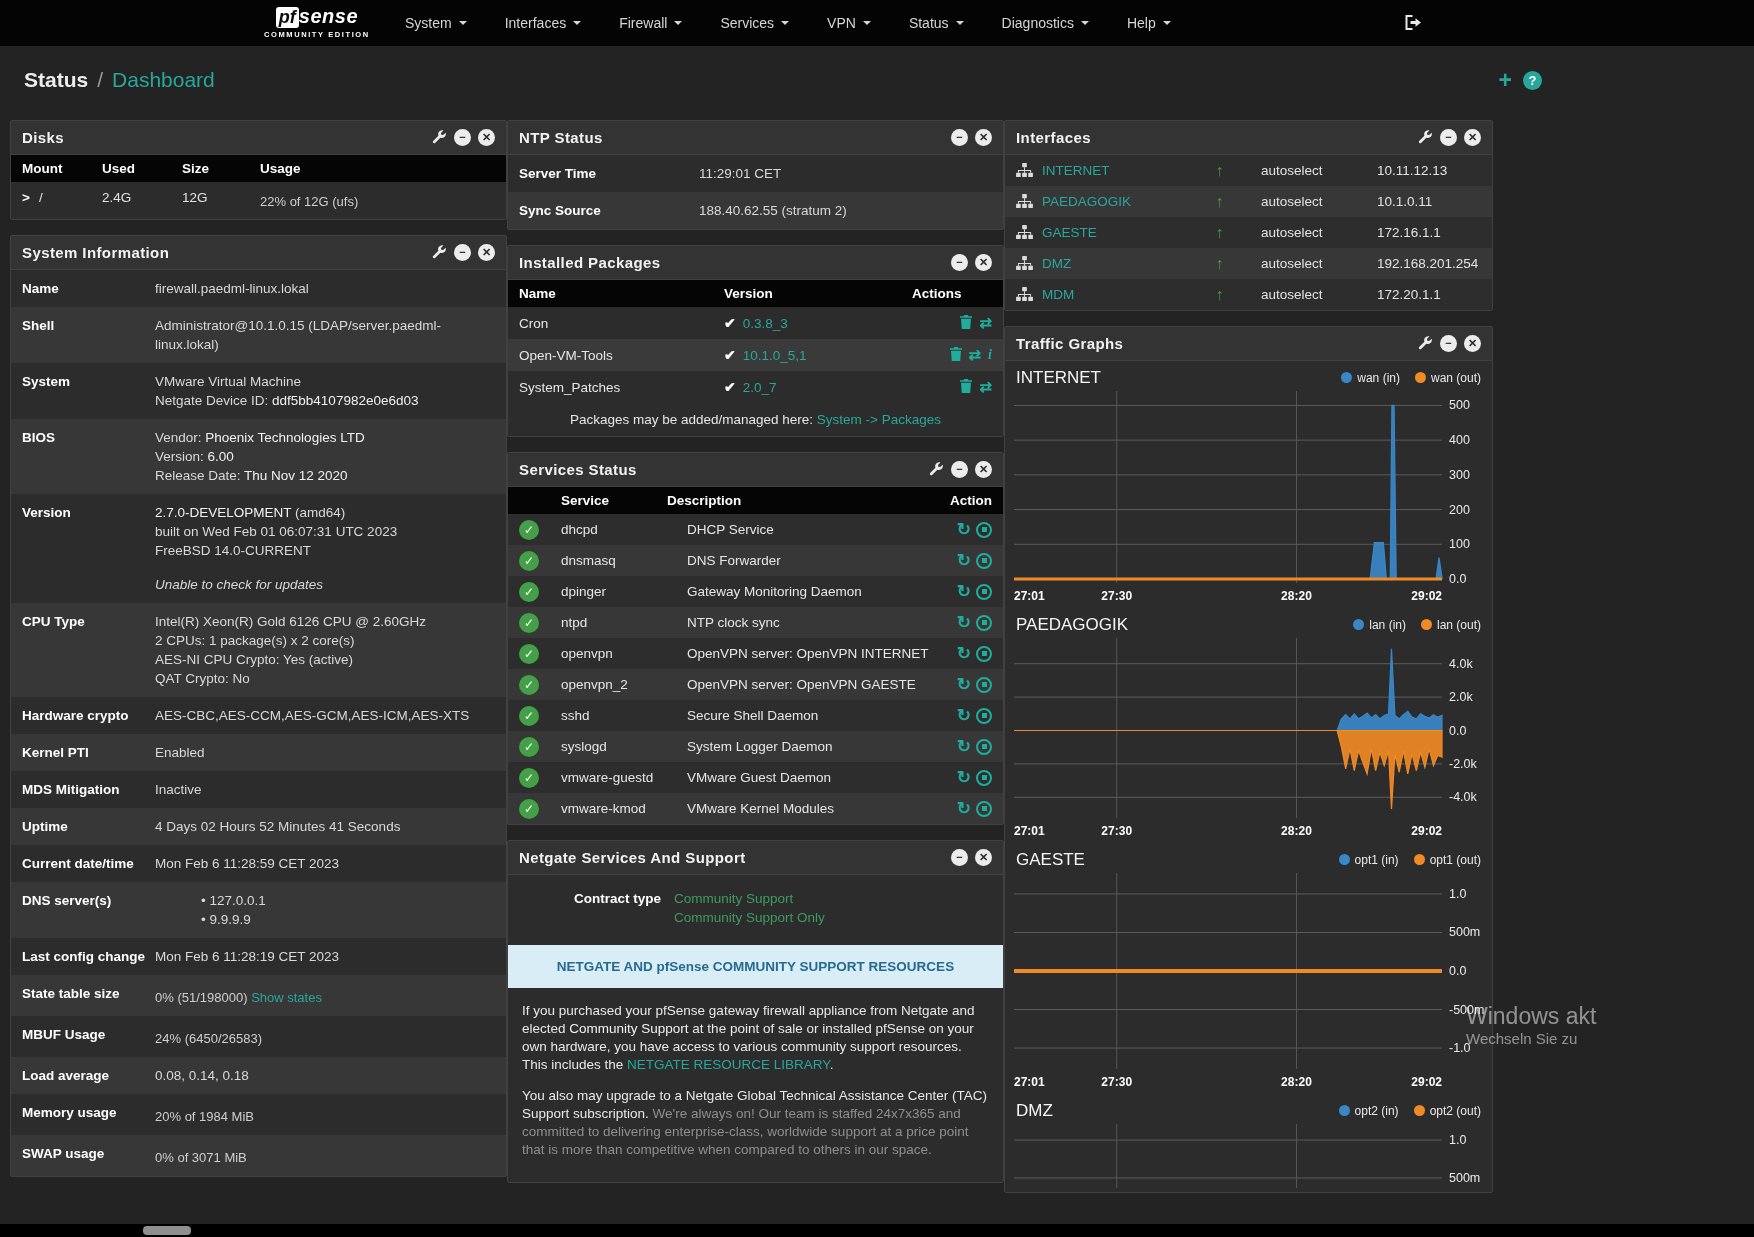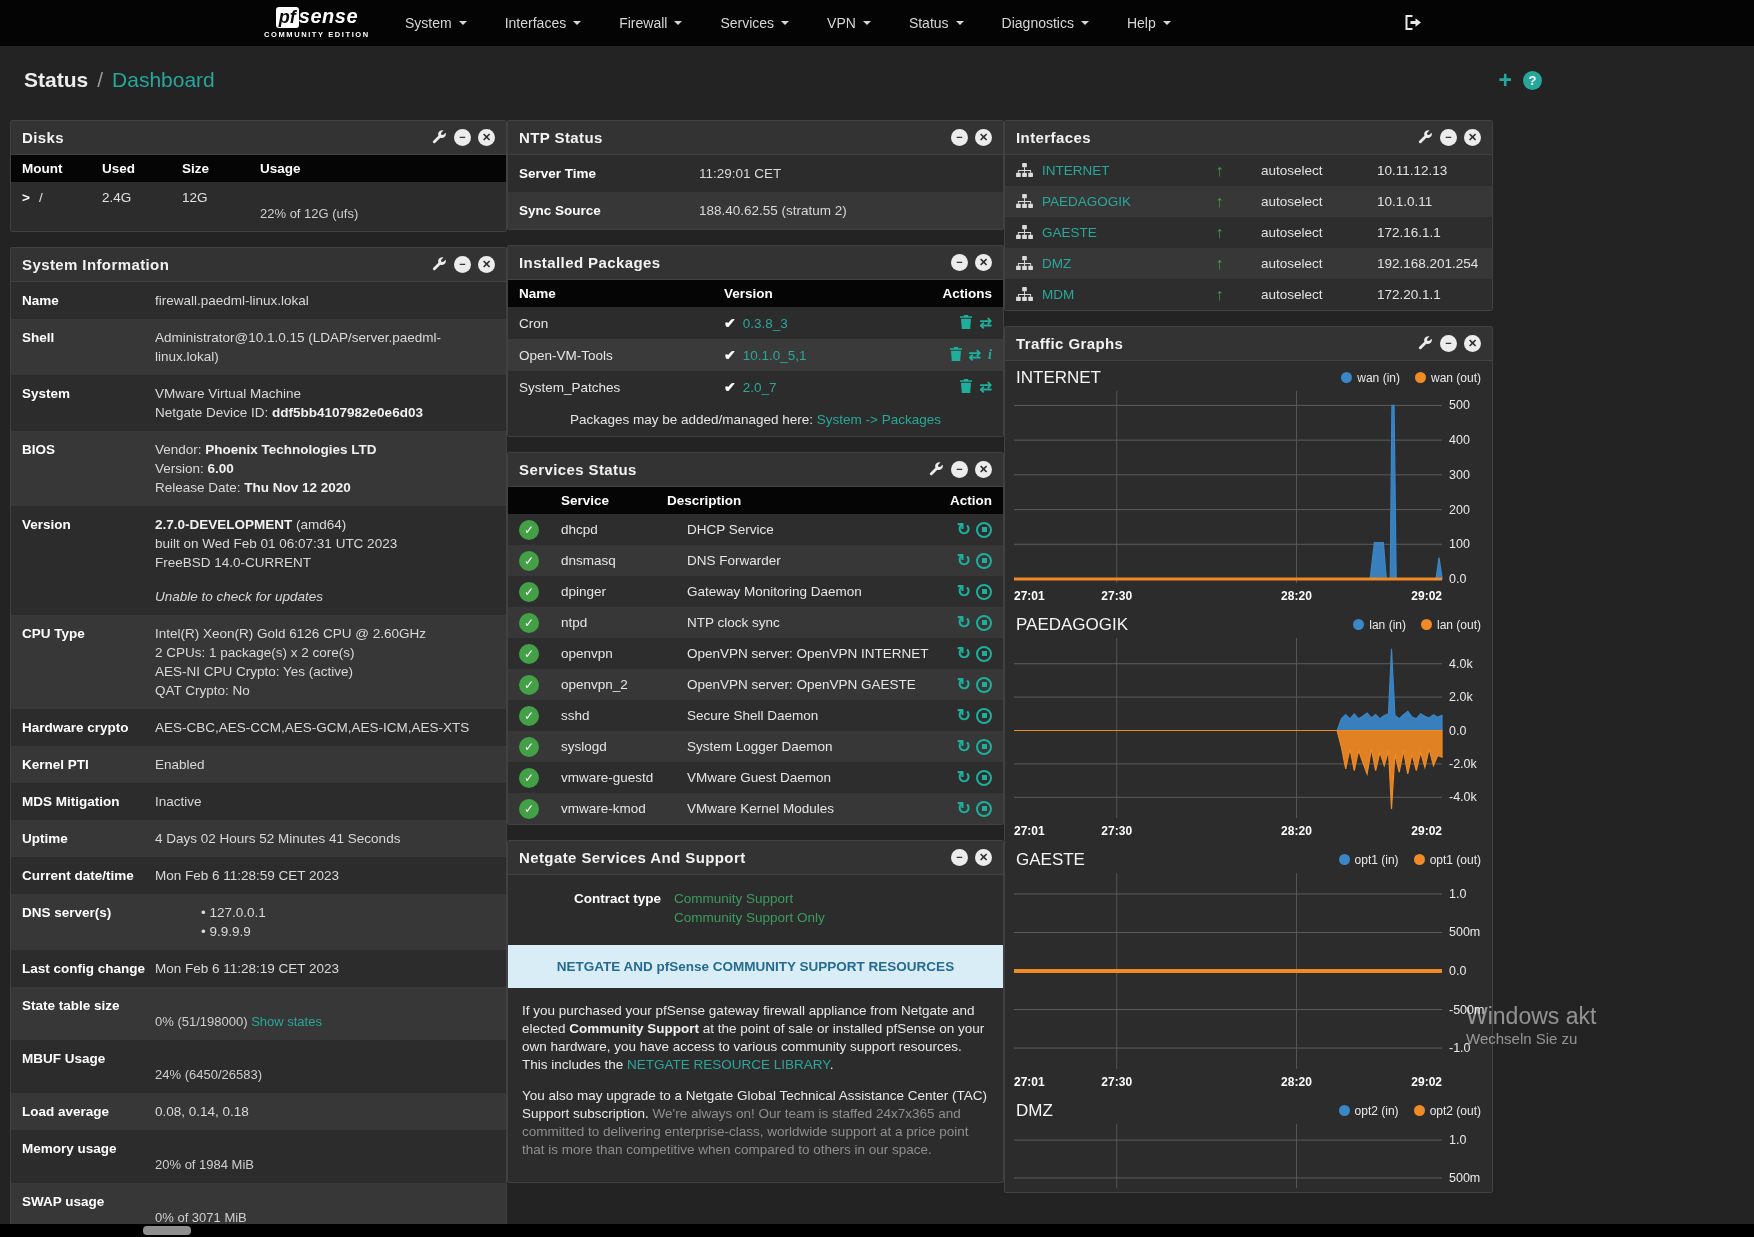--- a/index.html
+++ b/index.html
@@ -38,38 +38,38 @@
 .thead{background:#050505;display:flex;padding:6px 11px;font-weight:bold;color:#fff;font-size:13.5px}
 
 .bar{background:#e4e4e4;height:17px;border-radius:2px;overflow:hidden;width:100%}
 .fill{height:100%;background-image:repeating-linear-gradient(120deg,rgba(255,255,255,.17) 0 13px,rgba(255,255,255,0) 13px 26px)}
 .fill-green{background-color:#5cb85c}
 .fill-teal{background-color:#16a592}
 
 .c-mount{width:80px}.c-used{width:80px}.c-size{width:78px}.c-usage{flex:1}
 .disk-row{display:flex;padding:8px 11px 10px;font-size:13.5px;align-items:flex-start;color:#e2e2e2}
 .disk-chevron{font-weight:bold;color:#fff;margin-right:9px}
-.bar-note{color:#cfcfcf;font-size:13px;margin-top:16px}
+.bar-note{color:#cfcfcf;font-size:13px;margin-top:4px}
 
 .kv-row{display:flex;padding:9px 11px;font-size:13.5px;line-height:19px}
 .kv-stripe>.kv-row:nth-child(odd){background:#2c2c2c}
 .kv-stripe>.kv-row:nth-child(even){background:#373737}
 .kv-label{width:133px;min-width:133px;font-weight:bold;color:#fff}
 .kv-value{color:#d9d9d9;flex:1}
-.b{font-weight:bold;color:#f1f1f1}
+.b{font-weight:normal;color:#f1f1f1}
 .note-italic{font-style:italic;margin-top:15px}
 .dns-list{list-style:none}
 .dns-list li{padding-left:46px}
 .dns-list li::before{content:"•  ";}
 .link{color:#2aa79b;cursor:pointer}
 .link-green{color:#3d9b5f;cursor:pointer}
 
 .ntp-label{width:180px;min-width:180px;font-weight:bold;color:#fff}
 
-.p-name{width:205px}.p-ver{flex:1}.p-act{width:80px;text-align:right}
+.p-name{width:205px}.p-ver{flex:1}.p-act{width:80px;}
 .pkg-stripe>.pkg-row:nth-child(odd){background:#2c2c2c}
 .pkg-stripe>.pkg-row:nth-child(even){background:#3a3a3a}
 .pkg-row{display:flex;padding:7px 11px;font-size:13.5px;align-items:center;color:#e6e6e6}
 .pkg-version{display:flex;gap:7px;align-items:center}
 .pkg-check{color:#fff;font-weight:bold;font-size:14px}
 .pkg-actions{display:flex;gap:7px;align-items:center;justify-content:flex-end;width:80px}
 .retweet{color:#1fae9b;font-weight:bold;font-size:15px;cursor:pointer}
 .info-i{color:#1fae9b;font-weight:bold;font-style:italic;font-family:"Liberation Serif",serif;font-size:14px;cursor:pointer}
 .pkg-footer{padding:9px 11px;text-align:center;font-size:13.5px;color:#e6e6e6;background:#2c2c2c}
 

